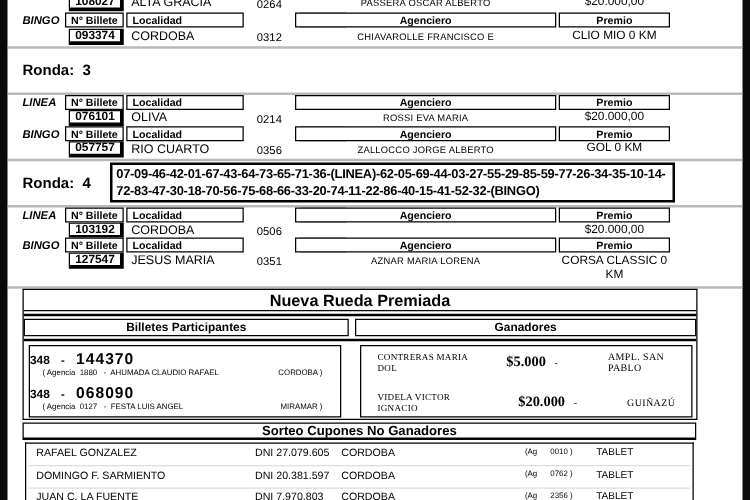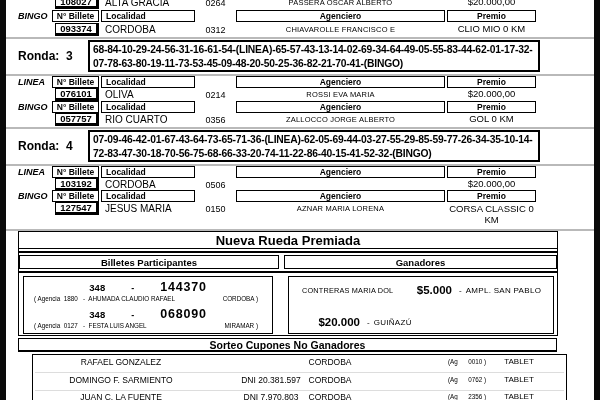--- a/index.html
+++ b/index.html
@@ -40,40 +40,40 @@
   .nueva { position:absolute; left:12px; top:231px; width:540px; height:105px; border:1px solid #000; }
   .nv-title { position:absolute; left:0; top:0; width:538px; height:17px; border-bottom:1px solid #000;
               display:flex; align-items:center; justify-content:center; font-weight:bold; font-size:13px; }
   .nv-thick1 { position:absolute; left:0; top:19px; width:538px; height:2px; background:#000; }
   .nv-hl { position:absolute; left:0; top:23px; width:260px; height:14px; border:1px solid #000;
            display:flex; align-items:center; justify-content:center; font-weight:bold; font-size:9.5px; }
   .nv-hr { position:absolute; left:265px; top:23px; width:273px; height:14px; border:1px solid #000;
            display:flex; align-items:center; justify-content:center; font-weight:bold; font-size:9.5px; }
   .nv-thick2 { position:absolute; left:0; top:39px; width:538px; height:2px; background:#000; }
   .nv-boxl { position:absolute; left:4px; top:44px; width:250px; height:58px; border:1px solid #000; }
-  .nv-boxr { position:absolute; left:269px; top:44px; width:266px; height:58px; border:1px solid #000; }
+  .nv-boxr { position:absolute; left:269px; top:44px; width:266px; height:58px; border:1px solid #000;font-family:Liberation Serif, serif; }
 
   .ticket { position:absolute; left:0; width:248px; }
-  .ticket-line1 { display:flex; align-items:baseline; justify-content:center; gap:26px; }
+  .ticket-line1 { display:flex; align-items:baseline; gap:9px; }
   .ticket-serie { font-weight:bold; font-size:9.5px; }
   .ticket-dash { font-weight:bold; font-size:9px; }
   .ticket-num { font-weight:bold; font-size:12.5px; letter-spacing:0.8px; }
   .ticket-line2 { display:flex; justify-content:space-between; font-size:6.3px; white-space:pre;
                   margin:1px 14px 0 10px; }
 
   .ganador { position:absolute; left:0; width:264px; height:14px; display:flex; align-items:center; padding-left:13px; }
   .g-nombre { width:92px; font-size:7.3px; letter-spacing:0.2px; }
   .g-monto { width:58px; font-weight:bold; font-size:11.5px; text-align:right; }
   .g-sep { font-size:8px; margin:0 4px 0 7px; }
-  .g-premio { font-size:8px; letter-spacing:0.3px; }
+  .g-premio { font-size:8px; letter-spacing:0.3px;margin-left:36px; }
 
   .sorteo-hdr { position:absolute; left:12px; top:338px; width:539px; height:14px; border:1px solid #000;
                 border-bottom:2px solid #000; display:flex; align-items:center; justify-content:center;
                 font-weight:bold; font-size:10.5px; }
-  .sorteo-box { position:absolute; left:26px; top:354px; width:535px; height:46px; border:1px solid #000; border-bottom:none;text-align:center; }
+  .sorteo-box { position:absolute; left:14px; top:354px; width:535px; height:46px; border:1px solid #000; border-bottom:none; }
   .s-row { position:absolute; left:0; width:533px; height:15px; }
   .s-sep { position:absolute; left:2px; width:529px; height:1px; background:#ddd; }
   .s-nombre { position:absolute; left:8px; width:160px; font-size:8.5px; }
   .s-dni { position:absolute; left:183px; width:110px; font-size:8.5px; }
   .s-loc { position:absolute; left:252px; width:90px; font-size:8.5px; }
   .s-ag { position:absolute; left:399px; width:70px; font-size:6.3px; white-space:pre; padding-top:1px; }
   .s-premio { position:absolute; left:456px; width:60px; font-size:8px; }
 </style>
 </head>
 <body>
@@ -104,21 +104,20 @@
       <div class="d-billete">093374</div>
       <div class="d-localidad">CORDOBA</div>
       <div class="d-agencia">0312</div>
       <div class="d-agenciero">CHIAVAROLLE FRANCISCO E</div>
       <div class="d-premio">CLIO MIO 0 KM</div>
     </div>
 
     <div class="sep" style="top:37px;"></div>
 
     <div class="ronda-label" style="top:40px;">Ronda:  3</div>
-    <div class="ronda-box" style="top:40px;">68-84-10-29-24-56-31-16-61-54-(LINEA)-65-57-43-13-14-02-69-34-64-49-05-55-83-44-62-01-17-32-07-78-63-80-19-11-73-53-45-09-48-20-50-25-36-82-21-70-41-(BINGO)</div>
 
     <div class="sep" style="top:73.5px;"></div>
 
     <div class="trow" style="top:76px;">
       <div class="tlabel">LINEA</div>
       <div class="hcell hc-billete">N° Billete</div>
       <div class="hcell hc-localidad">Localidad</div>
       <div class="hcell hc-agencia">Agencia</div>
       <div class="hcell hc-agenciero">Agenciero</div>
       <div class="hcell hc-premio">Premio</div>
@@ -173,21 +172,21 @@
       <div class="tlabel">BINGO</div>
       <div class="hcell hc-billete">N° Billete</div>
       <div class="hcell hc-localidad">Localidad</div>
       <div class="hcell hc-agencia">Agencia</div>
       <div class="hcell hc-agenciero">Agenciero</div>
       <div class="hcell hc-premio">Premio</div>
     </div>
     <div class="trow" style="top:202px; height:26px;">
       <div class="d-billete">127547</div>
       <div class="d-localidad">JESUS MARIA</div>
-      <div class="d-agencia">0150</div>
+      <div class="d-agencia">0351</div>
       <div class="d-agenciero">AZNAR MARIA LORENA</div>
       <div class="d-premio" style="top:1px;">CORSA CLASSIC 0 KM</div>
     </div>
 
     <div class="sep" style="top:229px;"></div>
 
     <div class="nueva">
       <div class="nv-title">Nueva Rueda Premiada</div>
       <div class="nv-thick1"></div>
       <div class="nv-hl">Billetes Participantes</div>
@@ -220,31 +219,33 @@
       </div>
 
       <div class="nv-boxr">
         <div class="ganador" style="top:6px;">
           <span class="g-nombre">CONTRERAS MARIA DOL</span>
           <span class="g-monto">$5.000</span>
           <span class="g-sep">-</span>
           <span class="g-premio">AMPL. SAN PABLO</span>
         </div>
         <div class="ganador" style="top:38px;">
+          <span class="g-nombre">VIDELA VICTOR IGNACIO</span>
           <span class="g-monto">$20.000</span>
           <span class="g-sep">-</span>
           <span class="g-premio">GUIÑAZÚ</span>
         </div>
       </div>
     </div>
 
     <div class="sorteo-hdr">Sorteo Cupones No Ganadores</div>
     <div class="sorteo-box">
       <div class="s-row" style="top:2px;">
         <span class="s-nombre">RAFAEL GONZALEZ</span>
+        <span class="s-dni">DNI 27.079.605</span>
         <span class="s-loc">CORDOBA</span>
         <span class="s-ag">(Ag      0010 )</span>
         <span class="s-premio">TABLET</span>
       </div>
       <div class="s-sep" style="top:17px;"></div>
       <div class="s-row" style="top:20px;">
         <span class="s-nombre">DOMINGO F. SARMIENTO</span>
         <span class="s-dni">DNI 20.381.597</span>
         <span class="s-loc">CORDOBA</span>
         <span class="s-ag">(Ag      0762 )</span>

